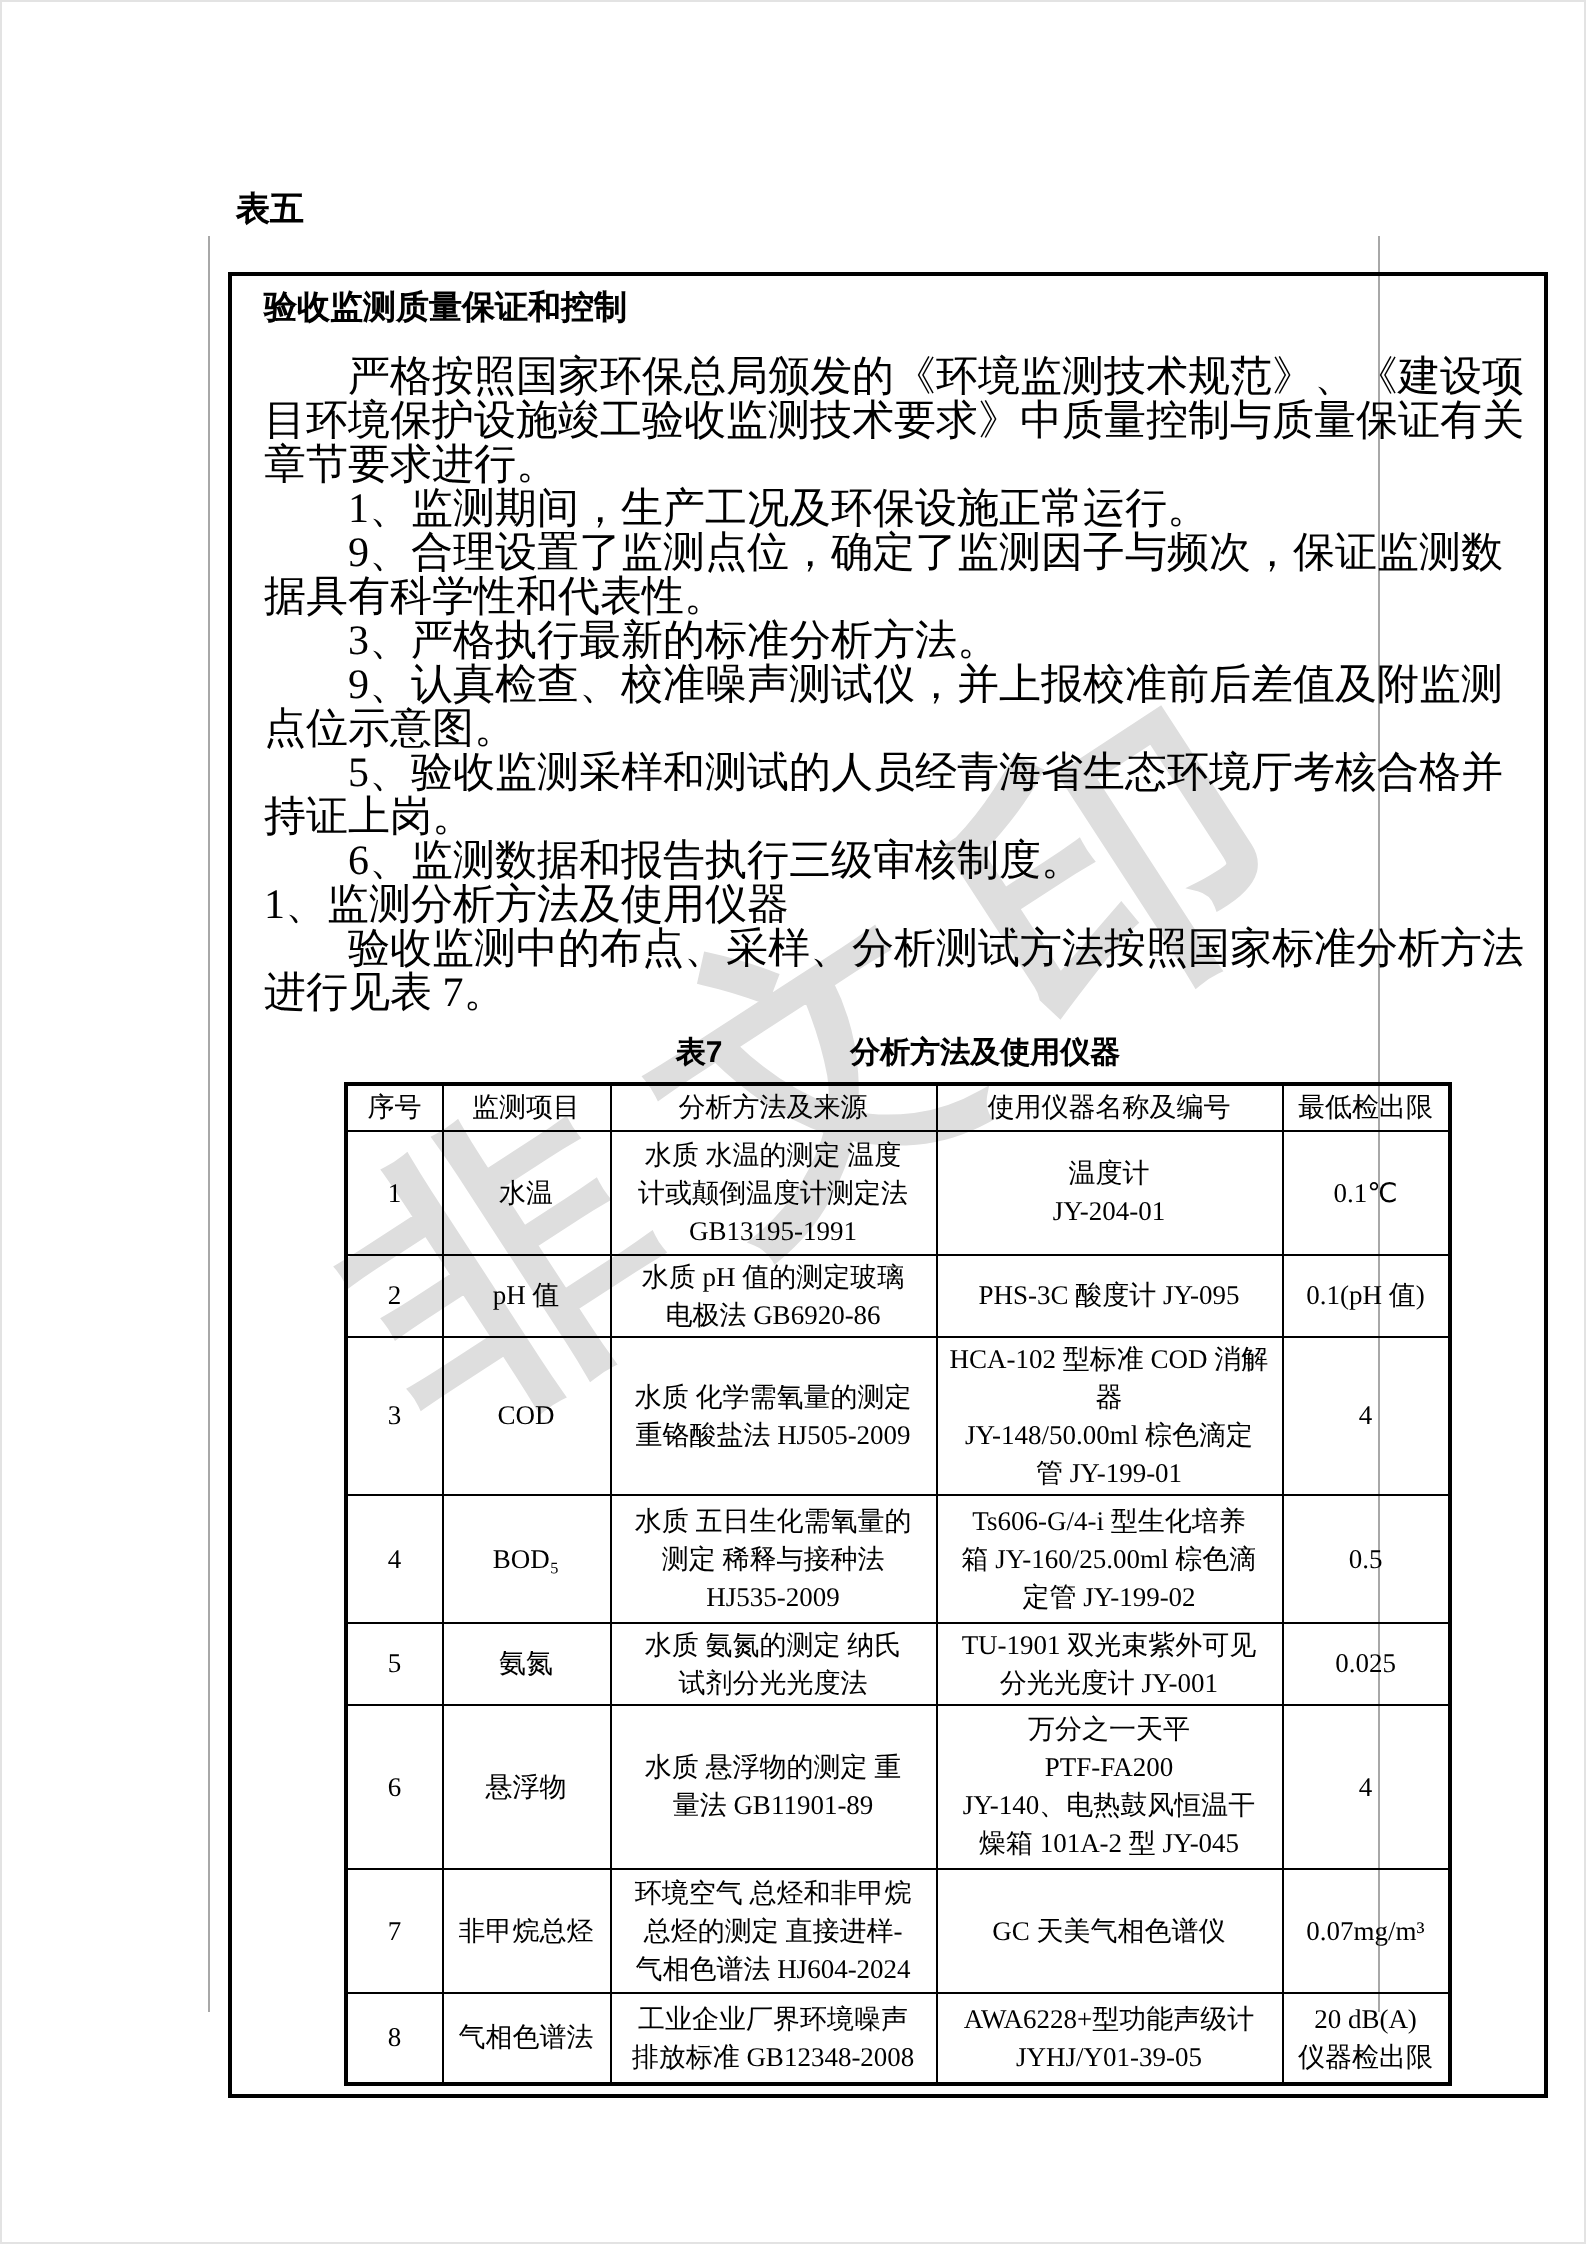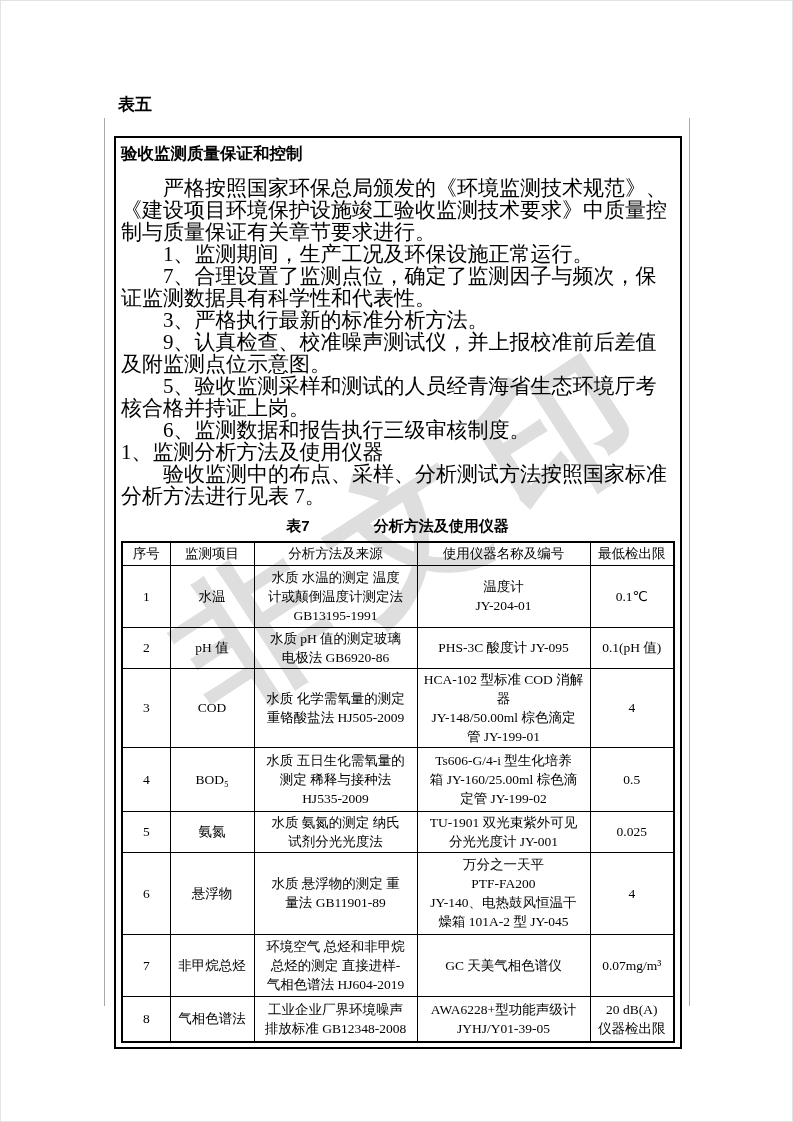--- a/index.html
+++ b/index.html
@@ -19,22 +19,22 @@
   }
   .content{position:relative;z-index:1;}
   .page-label{
     margin:92px 0 20px 117px;font-size:17px;font-weight:bold;
     font-family:"Liberation Sans","DejaVu Sans",sans-serif;
   }
   .scanline{position:absolute;z-index:1;width:1px;background:#a8a8a8;top:117px;height:888px;}
   .scanline.left{left:103px;}
   .scanline.right{left:688px;}
   .box{
-    margin-left:113px;width:568px;box-sizing:border-box;
-    border:2px solid #000;padding:4px 6px 4px 5px;background:transparent;
+    margin-left:113px;width:660px;box-sizing:border-box;
+    border:2px solid #000;padding:4px 6px 4px 16px;background:transparent;
   }
   .box-title{
     font-weight:bold;font-size:16.5px;margin:1px 0 12px 0;
     font-family:"Liberation Sans","DejaVu Sans",sans-serif;
   }
   p.para{margin:0;font-size:21px;line-height:22px;text-indent:2em;}
   p.para.noindent{text-indent:0;}
   .tbl-caption{
     text-align:center;font-weight:bold;font-size:15px;margin:10px 0 5px 0;
     font-family:"Liberation Sans","DejaVu Sans",sans-serif;
@@ -72,21 +72,21 @@
   <div class="content">
 
     <div class="page-label">表五</div>
 
     <div class="box">
 
       <div class="box-title">验收监测质量保证和控制</div>
 
       <p class="para">严格按照国家环保总局颁发的《环境监测技术规范》、《建设项目环境保护设施竣工验收监测技术要求》中质量控制与质量保证有关章节要求进行。</p>
       <p class="para">1、监测期间，生产工况及环保设施正常运行。</p>
-      <p class="para">7、合理设置了监测点位，确定了监测因子与频次，保证监测数据具有科学性和代表性。</p>
+      <p class="para">9、合理设置了监测点位，确定了监测因子与频次，保证监测数据具有科学性和代表性。</p>
       <p class="para">3、严格执行最新的标准分析方法。</p>
       <p class="para">9、认真检查、校准噪声测试仪，并上报校准前后差值及附监测点位示意图。</p>
       <p class="para">5、验收监测采样和测试的人员经青海省生态环境厅考核合格并持证上岗。</p>
       <p class="para">6、监测数据和报告执行三级审核制度。</p>
 
       <p class="para noindent">1、监测分析方法及使用仪器</p>
       <p class="para">验收监测中的布点、采样、分析测试方法按照国家标准分析方法进行见表 7。</p>
 
       <div class="tbl-caption">
         <span class="caption-label">表7</span><span>分析方法及使用仪器</span>
@@ -167,21 +167,21 @@
 PTF-FA200
 JY-140、电热鼓风恒温干
 燥箱 101A-2 型 JY-045</td>
             <td>4</td>
           </tr>
           <tr>
             <td>7</td>
             <td>非甲烷总烃</td>
             <td>环境空气 总烃和非甲烷
 总烃的测定 直接进样-
-气相色谱法 HJ604-2019</td>
+气相色谱法 HJ604-2024</td>
             <td>GC 天美气相色谱仪</td>
             <td>0.07mg/m³</td>
           </tr>
           <tr>
             <td>8</td>
             <td>气相色谱法</td>
             <td>工业企业厂界环境噪声
 排放标准 GB12348-2008</td>
             <td>AWA6228+型功能声级计
 JYHJ/Y01-39-05</td>

